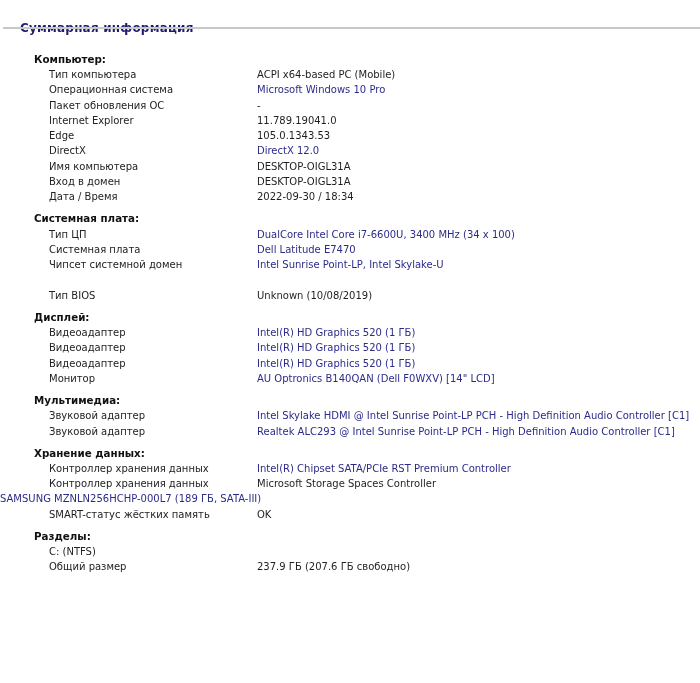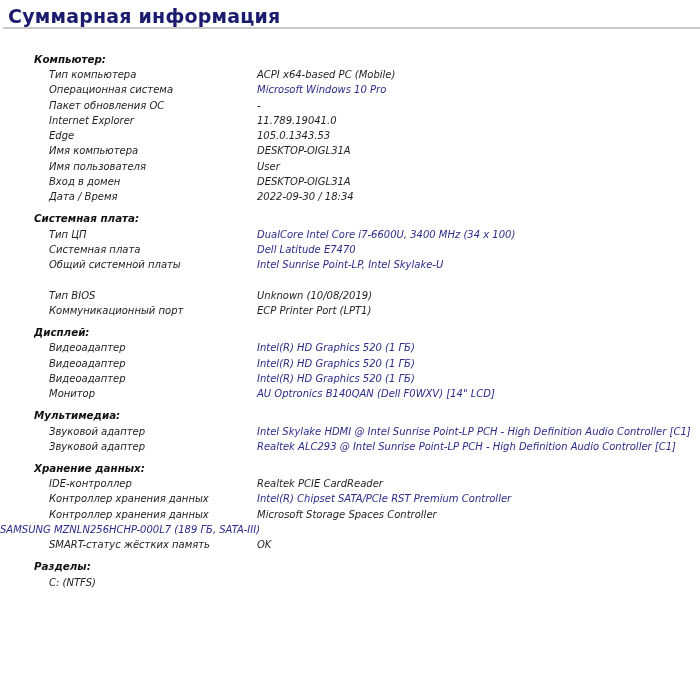--- a/index.html
+++ b/index.html
@@ -12,41 +12,40 @@
   }
   body {
     font-family: "DejaVu Sans", "Liberation Sans", sans-serif;
     color: #1a1a1a;
     position: relative;
   }
   .page-title {
     position: absolute;
     left: 4px;
     top: 0px;
-    margin: 4px;
-    font-size: 19px;
+    margin: 16px;
+    font-size: 12px;
     font-weight: bold;
     color: #1c1c6e;
     letter-spacing: 0.2px;
     line-height: 24px;
   }
   .title-rule {
     position: absolute;
     left: 3px;
     right: 0;
     top: 27px;
     height: 0;
     border-top: 2px solid #c8c8c8;
   }
   .content {
     position: absolute;
     left: 0;
     top: 52px;
     width: 624px;
-    font-style: italic;
   }
   .section {
     margin-bottom: 7px;
   }
   .section-header {
     height: 15.2px;
     line-height: 15.2px;
     padding-left: 34px;
     font-size: 10.3px;
     font-weight: bold;
@@ -98,61 +97,57 @@
       </div>
     <div class="row">
         <span class="label">Internet Explorer</span>
         <span class="value">11.789.19041.0</span>
       </div>
     <div class="row">
         <span class="label">Edge</span>
         <span class="value">105.0.1343.53</span>
       </div>
     <div class="row">
+        <span class="label">DirectX</span>
+        <span class="value link">DirectX 12.0</span>
+      </div>
+    <div class="row">
         <span class="label">Имя компьютера</span>
         <span class="value">DESKTOP-OIGL31A</span>
       </div>
     <div class="row">
-        <span class="label">Имя пользователя</span>
-        <span class="value">User</span>
-      </div>
-    <div class="row">
         <span class="label">Вход в домен</span>
         <span class="value">DESKTOP-OIGL31A</span>
       </div>
     <div class="row">
         <span class="label">Дата / Время</span>
         <span class="value">2022-09-30 / 18:34</span>
       </div>
   </div>
 
   <div class="section">
     <div class="section-header">Системная плата:</div>
     <div class="row">
         <span class="label">Тип ЦП</span>
         <span class="value link">DualCore Intel Core i7-6600U, 3400 MHz (34 x 100)</span>
       </div>
     <div class="row">
         <span class="label">Системная плата</span>
         <span class="value link">Dell Latitude E7470</span>
       </div>
     <div class="row">
-        <span class="label">Общий системной платы</span>
+        <span class="label">Чипсет системной домен</span>
         <span class="value link">Intel Sunrise Point-LP, Intel Skylake-U</span>
       </div>
     <div class="row">
       </div>
     <div class="row">
         <span class="label">Тип BIOS</span>
         <span class="value">Unknown (10/08/2019)</span>
       </div>
-    <div class="row">
-        <span class="label">Коммуникационный порт</span>
-        <span class="value">ECP Printer Port (LPT1)</span>
-      </div>
   </div>
 
   <div class="section">
     <div class="section-header">Дисплей:</div>
     <div class="row">
         <span class="label">Видеоадаптер</span>
         <span class="value link">Intel(R) HD Graphics 520  (1 ГБ)</span>
       </div>
     <div class="row">
         <span class="label">Видеоадаптер</span>
@@ -176,24 +171,20 @@
       </div>
     <div class="row">
         <span class="label">Звуковой адаптер</span>
         <span class="value link">Realtek ALC293 @ Intel Sunrise Point-LP PCH - High Definition Audio Controller [C1]</span>
       </div>
   </div>
 
   <div class="section">
     <div class="section-header">Хранение данных:</div>
     <div class="row">
-        <span class="label">IDE-контроллер</span>
-        <span class="value">Realtek PCIE CardReader</span>
-      </div>
-    <div class="row">
         <span class="label">Контроллер хранения данных</span>
         <span class="value link">Intel(R) Chipset SATA/PCIe RST Premium Controller</span>
       </div>
     <div class="row">
         <span class="label">Контроллер хранения данных</span>
         <span class="value">Microsoft Storage Spaces Controller</span>
       </div>
     <div class="row">
         <span class="value link">SAMSUNG MZNLN256HCHP-000L7  (189 ГБ, SATA-III)</span>
       </div>
@@ -201,15 +192,19 @@
         <span class="label">SMART-статус жёстких память</span>
         <span class="value">OK</span>
       </div>
   </div>
 
   <div class="section">
     <div class="section-header">Разделы:</div>
     <div class="row">
         <span class="label">C: (NTFS)</span>
       </div>
+    <div class="row">
+        <span class="label">Общий размер</span>
+        <span class="value">237.9 ГБ (207.6 ГБ свободно)</span>
+      </div>
   </div>
 
 </div>
 
 </body></html>

